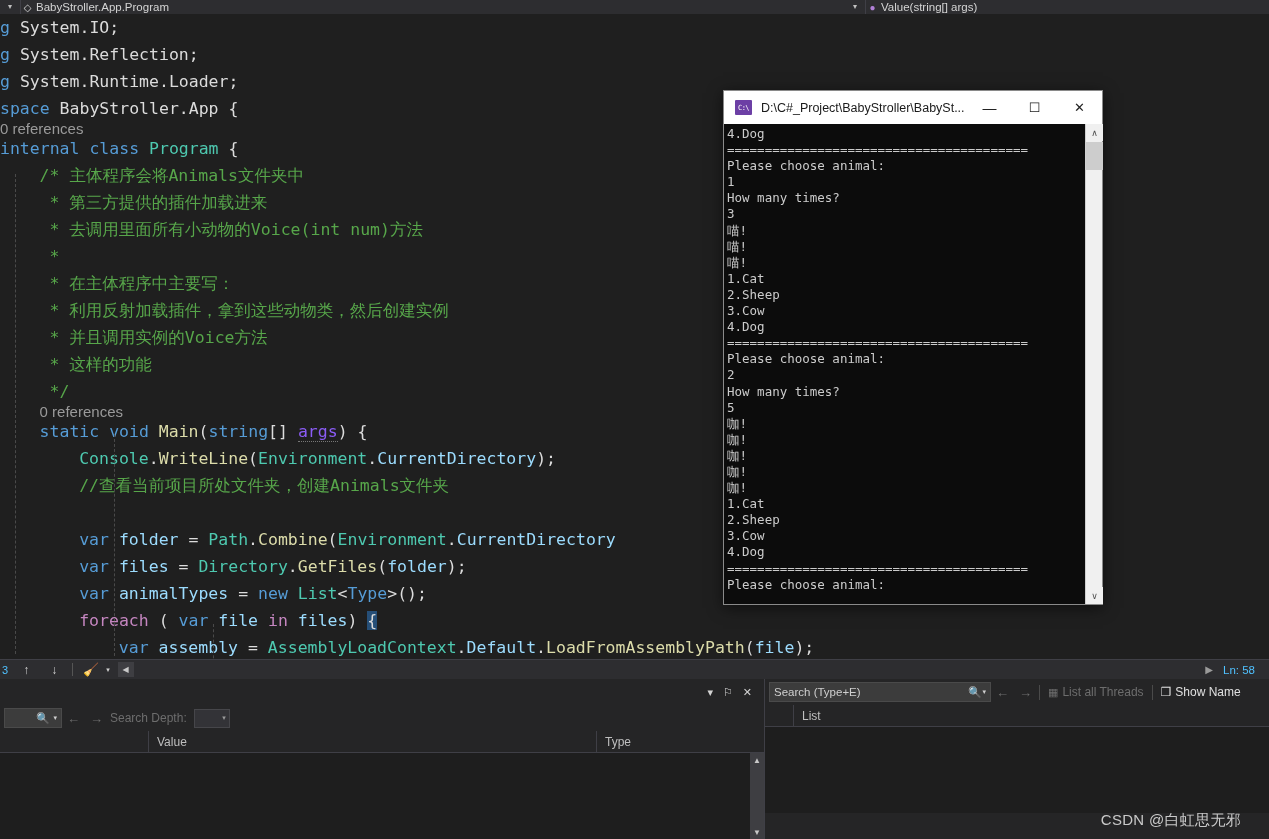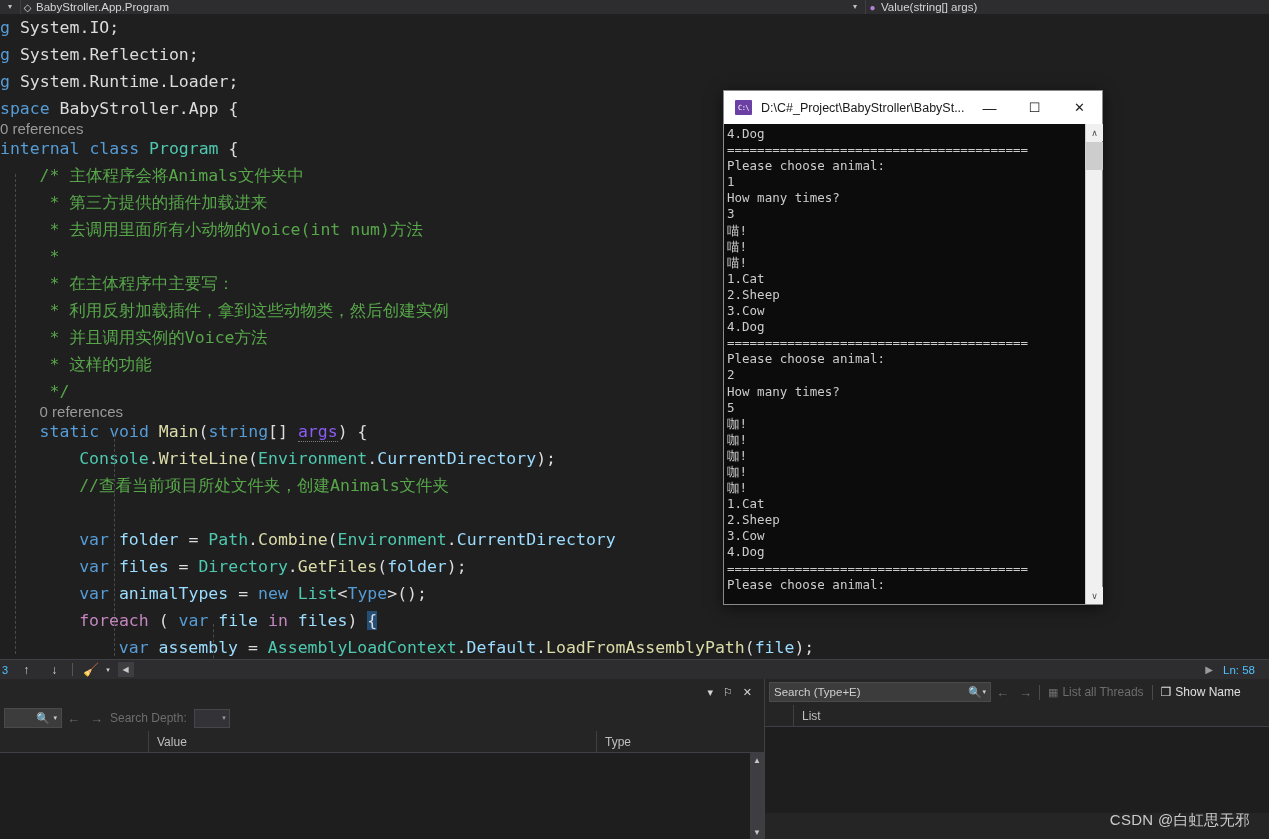--- a/index.html
+++ b/index.html
@@ -197,21 +197,21 @@
   }
   .cs-up { top: 0; }
   .cs-down { bottom: 0; }
   .cs-thumb {
     position: absolute; left: 0; width: 17px; top: 18px; height: 28px;
     background: #cdcdcd;
   }
 
   
   .watermark {
-    position: absolute; right: 19px; bottom: 9px;
+    position: absolute; right: 28px; bottom: 9px;
     font-size: 15px; color: #c9c9c9; letter-spacing: 0.3px;
     font-family: "Liberation Sans", sans-serif;
   }
 </style>
 </head>
 <body>
 
 <div id="app">
 
   <div class="navbar">

